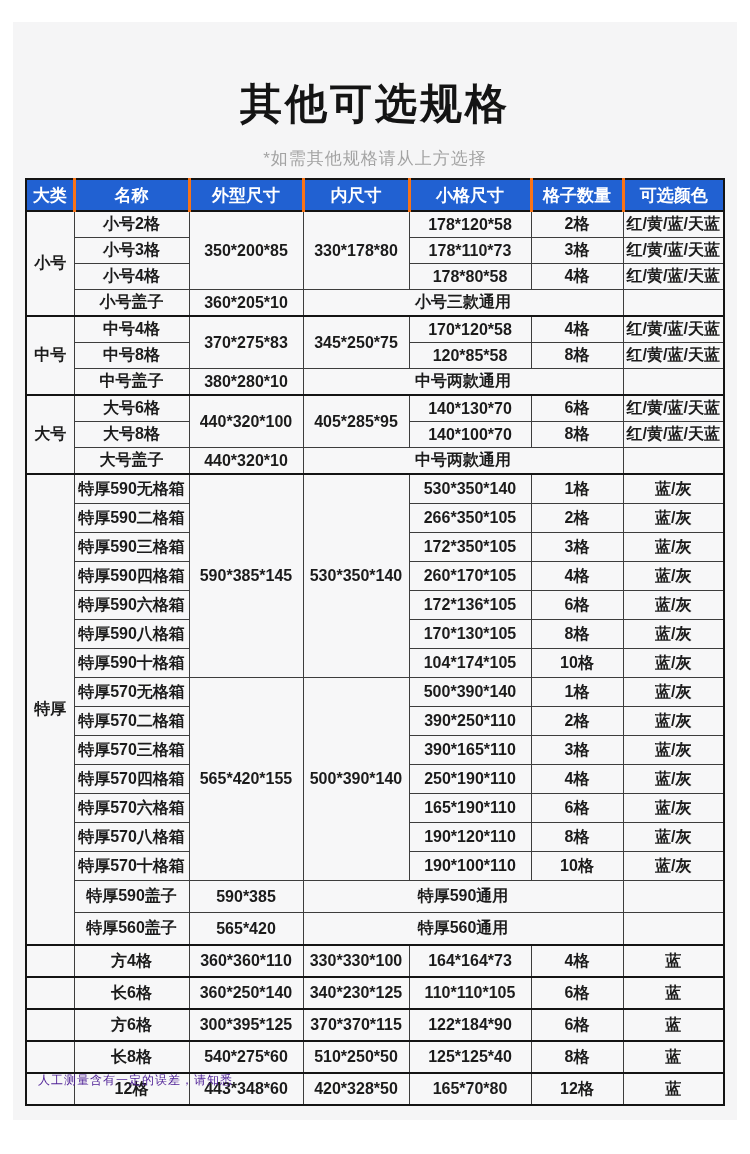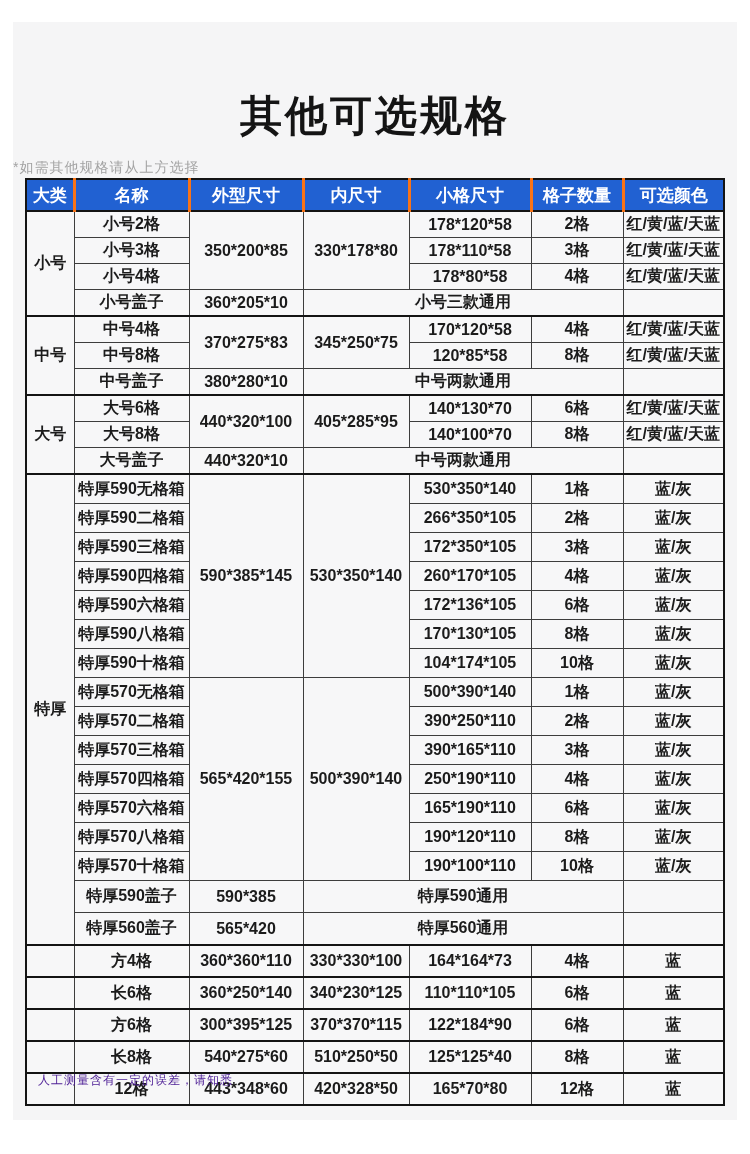--- a/index.html
+++ b/index.html
@@ -6,26 +6,26 @@
   body{
     width:750px;height:1154px;background:#ffffff;position:relative;
     font-family:"Liberation Sans","DejaVu Sans",sans-serif;
     -webkit-font-smoothing:antialiased;
   }
   .panel{
     position:absolute;left:13px;top:22px;width:724px;height:1098px;
     background:#f5f5f6;
   }
   .title{
-    text-align:center;padding-top:54px;margin:12px;
+    text-align:center;padding-top:54px;margin:0;
     font-size:42px;font-weight:bold;color:#141414;letter-spacing:3px;
   }
   .subtitle{
-    text-align:left;margin-top:15px;
-    font-size:14px;color:#a3a3a3;letter-spacing:1px;
+    text-align:center;margin-top:15px;
+    font-size:17px;color:#a3a3a3;letter-spacing:1px;
   }
   .table-wrap{position:absolute;left:25px;top:178px;}
   table.spec{
     border-collapse:collapse;table-layout:fixed;width:698px;
     border:2px solid #141414;background:#f7f7f8;
   }
   th{
     background:#2161d2;color:#ffffff;font-size:17px;font-weight:bold;
     height:30px;padding:0;border-left:3px solid #f97316;
     border-bottom:2px solid #141414;
@@ -81,21 +81,21 @@
           <td rowspan="4">小号</td>
           <td>小号2格</td>
           <td rowspan="3">350*200*85</td>
           <td rowspan="3">330*178*80</td>
           <td>178*120*58</td>
           <td>2格</td>
           <td>红/黄/蓝/天蓝</td>
         </tr>
         <tr class="h25">
           <td>小号3格</td>
-          <td>178*110*58</td>
+          <td>178*110*73</td>
           <td>3格</td>
           <td>红/黄/蓝/天蓝</td>
         </tr>
         <tr class="h25">
           <td>小号4格</td>
           <td>178*80*58</td>
           <td>4格</td>
           <td>红/黄/蓝/天蓝</td>
         </tr>
         <tr class="h25">

